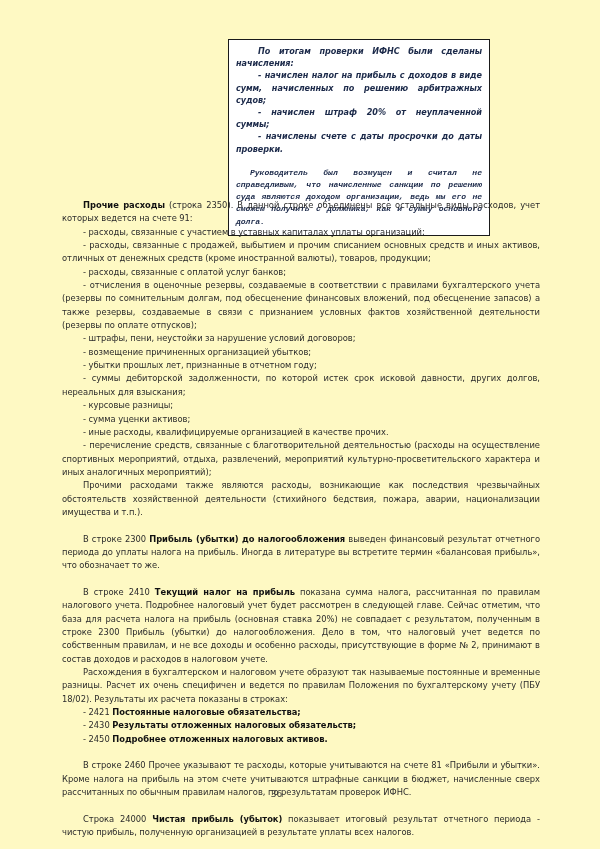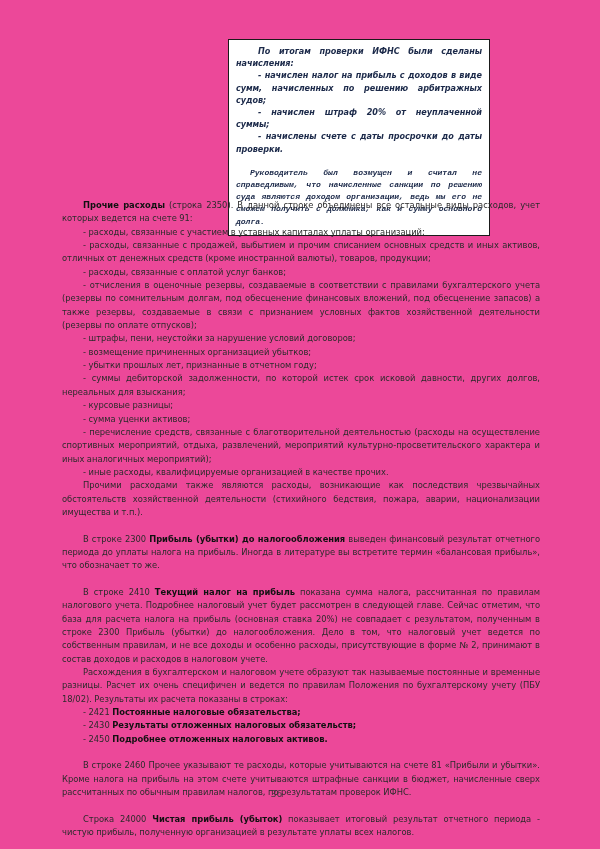--- a/index.html
+++ b/index.html
@@ -7,21 +7,21 @@
     padding: 0;
     background: #ffffff;
   }
   body {
     font-family: "DejaVu Sans", "Liberation Sans", sans-serif;
   }
   .page {
     position: relative;
     width: 600px;
     height: 849px;
-    background: #ec4899;
+    background: #fef9c3;
     overflow: hidden;
     box-sizing: border-box;
   }
 
   
   .callout {
     position: absolute;
     left: 228px;
     top: 39px;
     width: 262px;
@@ -102,22 +102,22 @@
     <p class="bullet">- расходы, связанные с участием в уставных капиталах уплаты организаций;</p>
     <p class="bullet">- расходы, связанные с продажей, выбытием и прочим списанием основных средств и иных активов, отличных от денежных средств (кроме иностранной валюты), товаров, продукции;</p>
     <p class="bullet">- расходы, связанные с оплатой услуг банков;</p>
     <p class="bullet">- отчисления в оценочные резервы, создаваемые в соответствии с правилами бухгалтерского учета (резервы по сомнительным долгам, под обесценение финансовых вложений, под обесценение запасов) а также резервы, создаваемые в связи с признанием условных фактов хозяйственной деятельности (резервы по оплате отпусков);</p>
     <p class="bullet">- штрафы, пени, неустойки за нарушение условий договоров;</p>
     <p class="bullet">- возмещение причиненных организацией убытков;</p>
     <p class="bullet">- убытки прошлых лет, признанные в отчетном году;</p>
     <p class="bullet">- суммы дебиторской задолженности, по которой истек срок исковой давности, других долгов, нереальных для взыскания;</p>
     <p class="bullet">- курсовые разницы;</p>
     <p class="bullet">- сумма уценки активов;</p>
+    <p class="bullet">- иные расходы, квалифицируемые организацией в качестве прочих.</p>
     <p class="bullet">- перечисление средств, связанные с благотворительной деятельностью (расходы на осуществление спортивных мероприятий, отдыха, развлечений, мероприятий культурно-просветительского характера и иных аналогичных мероприятий);</p>
-    <p class="bullet">- иные расходы, квалифицируемые организацией в качестве прочих.</p>
 
     <p class="ind">Прочими расходами также являются расходы, возникающие как последствия чрезвычайных обстоятельств хозяйственной деятельности (стихийного бедствия, пожара, аварии, национализации имущества и т.п.).</p>
 
     <div class="spacer"></div>
 
     <p class="ind"><span>В строке 2300 </span><span class="b">Прибыль (убытки) до налогообложения</span><span> выведен финансовый результат отчетного периода до уплаты налога на прибыль. Иногда в литературе вы встретите термин «балансовая прибыль», что обозначает то же.</span></p>
 
     <div class="spacer"></div>
 
     <p class="ind"><span>В строке 2410 </span><span class="b">Текущий налог на прибыль</span><span> показана сумма налога, рассчитанная по правилам налогового учета. Подробнее налоговый учет будет рассмотрен в следующей главе. Сейчас отметим, что база для расчета налога на прибыль (основная ставка 20%) не совпадает с результатом, полученным в строке 2300 Прибыль (убытки) до налогообложения. Дело в том, что налоговый учет ведется по собственным правилам, и не все доходы и особенно расходы, присутствующие в форме № 2, принимают в состав доходов и расходов в налоговом учете.</span></p>

